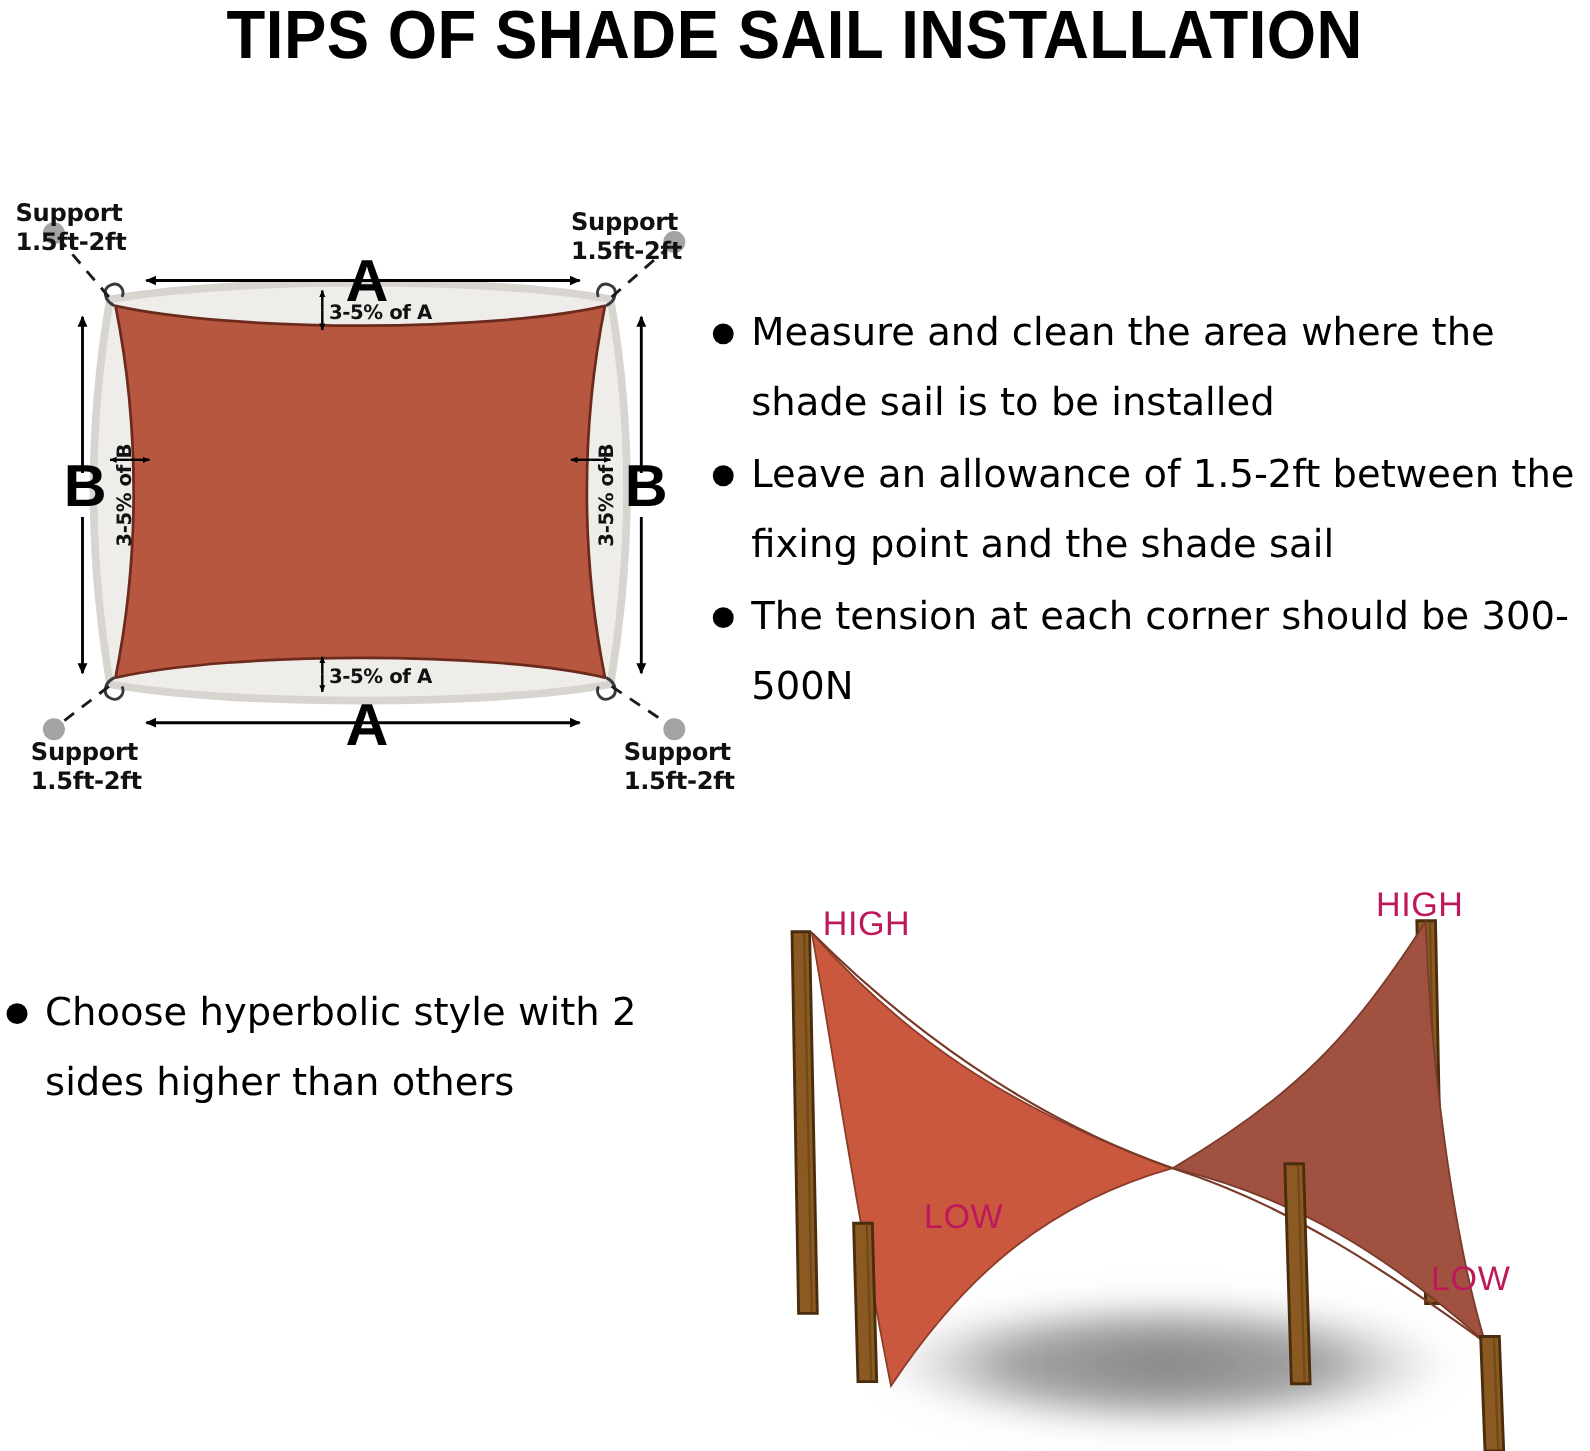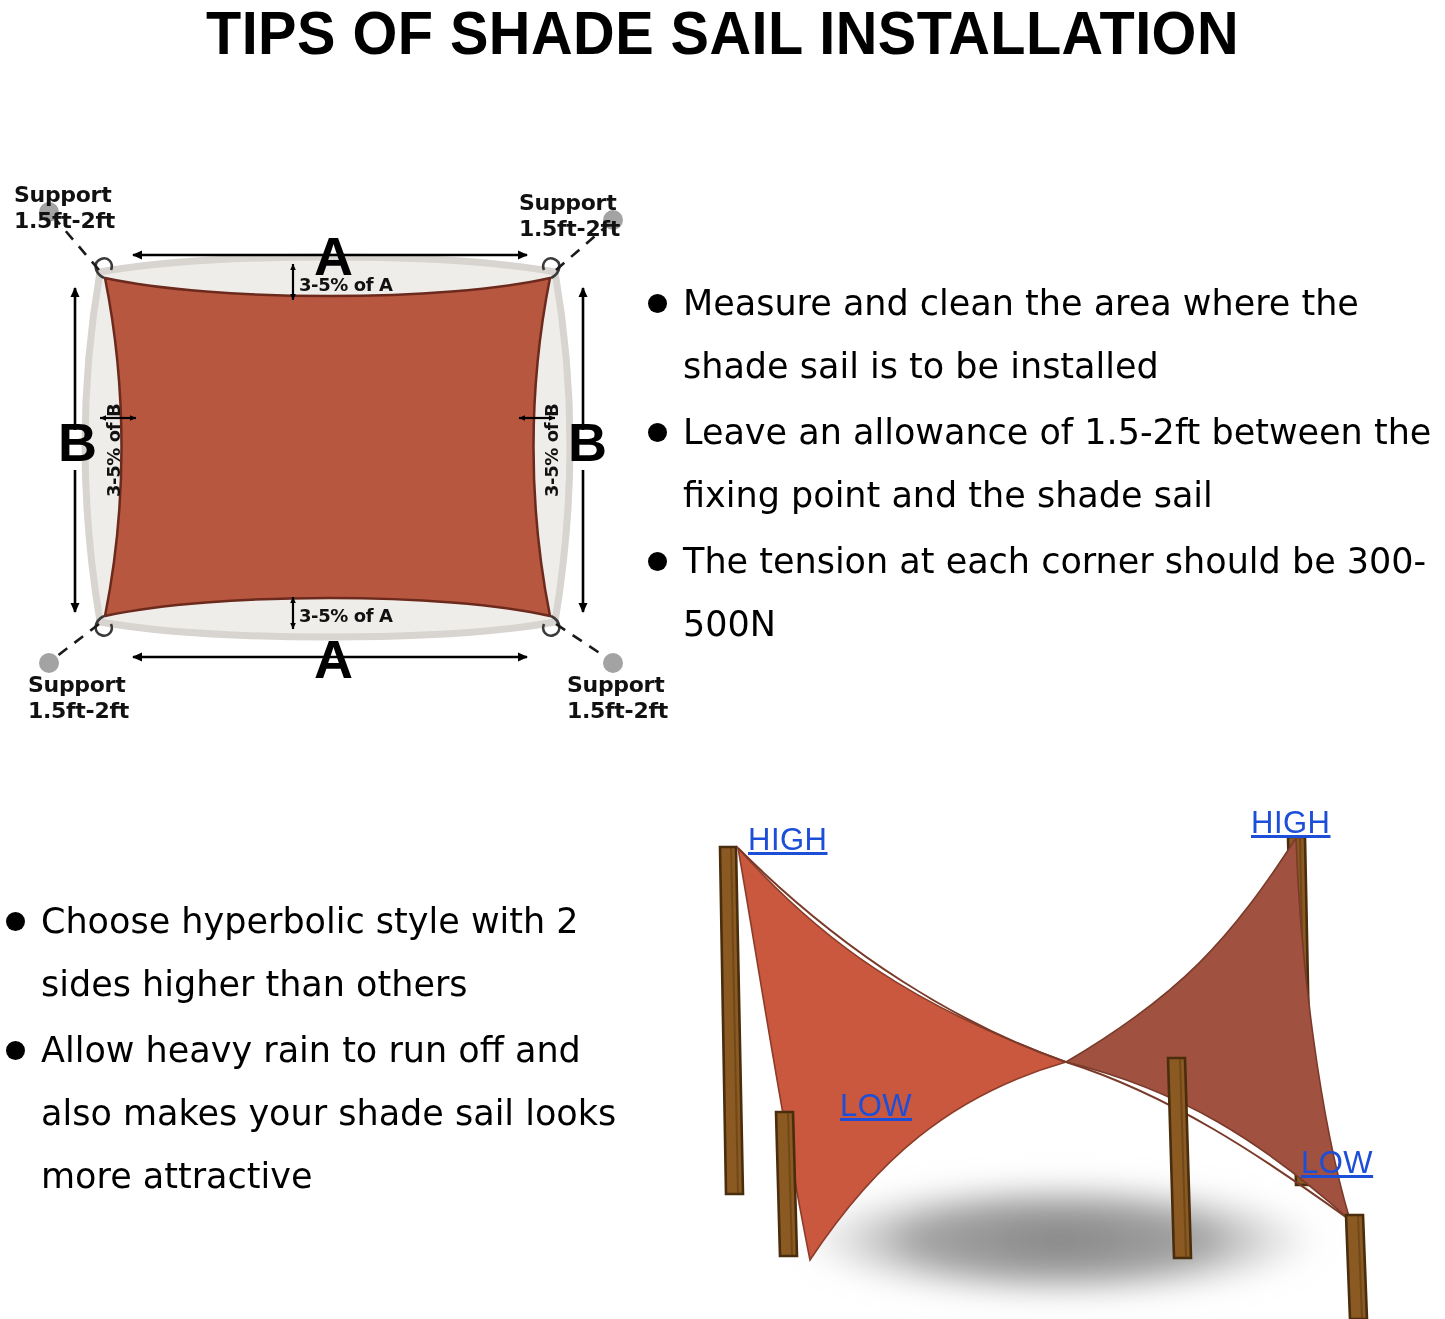--- a/index.html
+++ b/index.html
@@ -108,23 +108,22 @@
     font-family: "Liberation Sans", sans-serif;
     font-size: 54px;
     font-weight: bold;
     color: #000000;
     line-height: 54px;
   }
   .hl-label {
     position: absolute;
     font-family: "Liberation Sans", sans-serif;
     font-size: 31px;
-    color: #1d4ed8;
+    color: #be185d;
     letter-spacing: 0.5px;
-    text-decoration: underline;
   }
 </style>
 </head>
 <body>
 
 <div id="title">TIPS OF SHADE SAIL INSTALLATION</div>
 
 <svg class="svg-block" id="top-diagram-svg" style="left:0px; top:160px;" width="660" height="580" viewBox="0 0 660 580">
 
   <defs>
@@ -246,24 +245,20 @@
     <span class="bullet-dot"></span>
     <span class="bullet-text">The tension at each corner should be 300-500N</span>
   </div>
 </div>
 
 <div class="bullets" id="bullets-lower-left">
   <div class="bullet-item">
     <span class="bullet-dot"></span>
     <span class="bullet-text">Choose hyperbolic style with 2 sides higher than others</span>
   </div>
-  <div class="bullet-item">
-    <span class="bullet-dot"></span>
-    <span class="bullet-text">Allow heavy rain to run off and also makes your shade sail looks more attractive</span>
-  </div>
 </div>
 
 <svg class="svg-block" id="hyper-diagram-svg" style="left:660px; top:790px;" width="785" height="529" viewBox="0 0 785 529">
 
   <defs>
     <radialGradient id="shadowGrad" cx="50%" cy="50%" r="50%">
       <stop offset="0%" stop-color="#7d7d7d" stop-opacity="0.95"></stop>
       <stop offset="55%" stop-color="#8d8d8d" stop-opacity="0.80"></stop>
       <stop offset="100%" stop-color="#bdbdbd" stop-opacity="0"></stop>
     </radialGradient>

